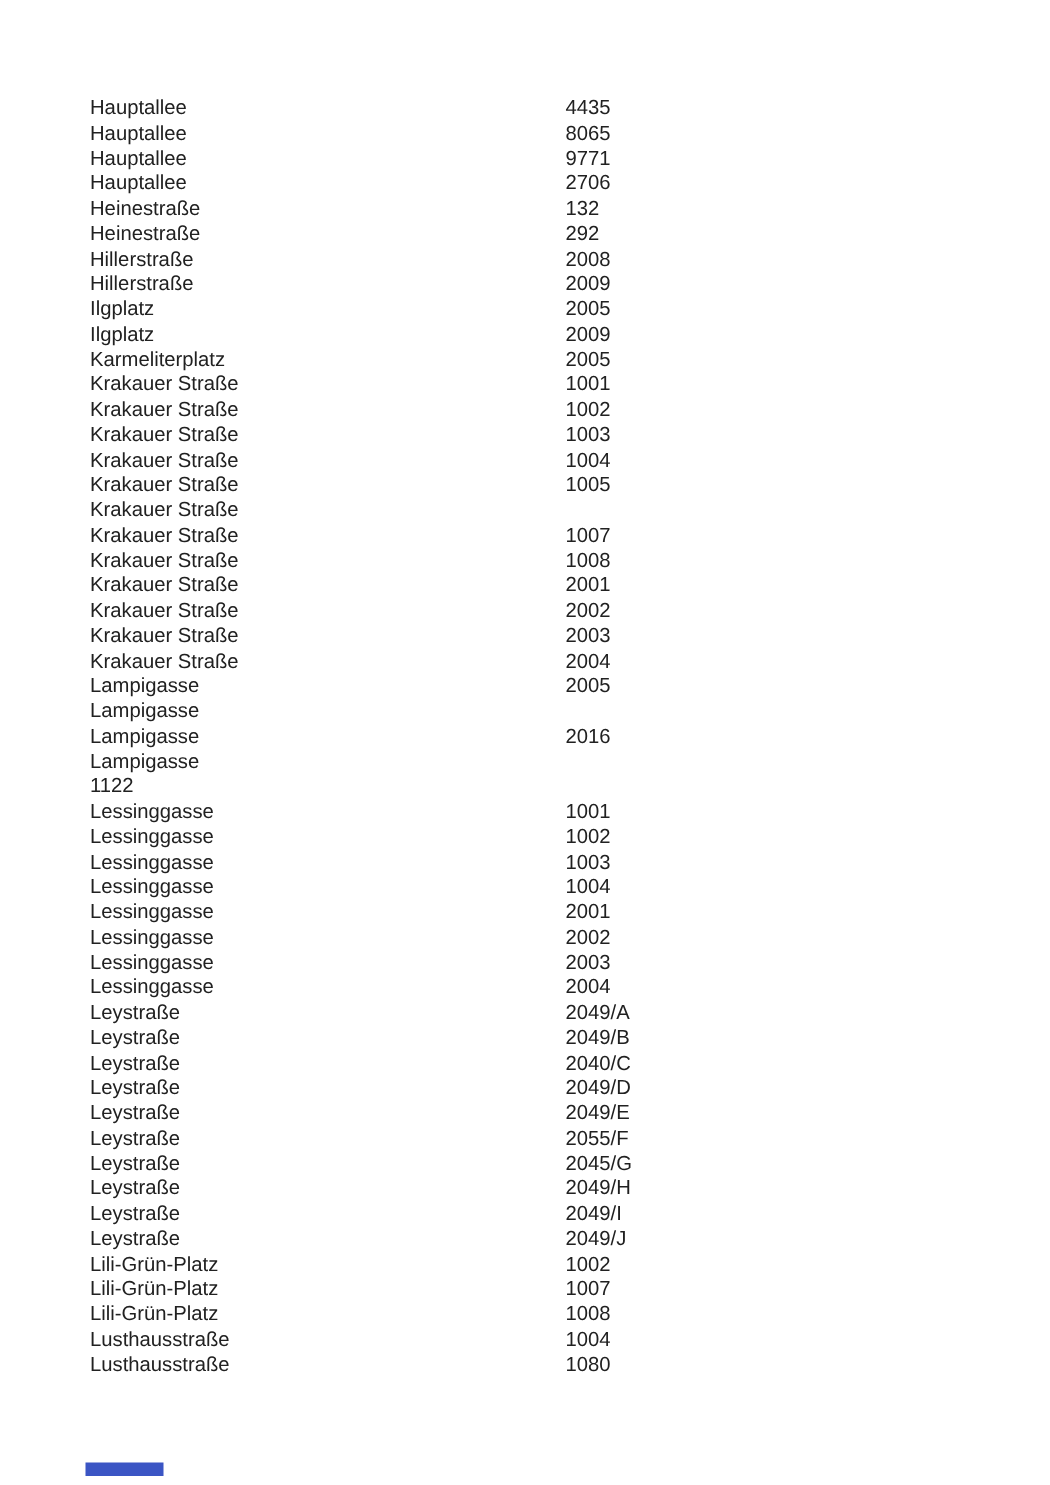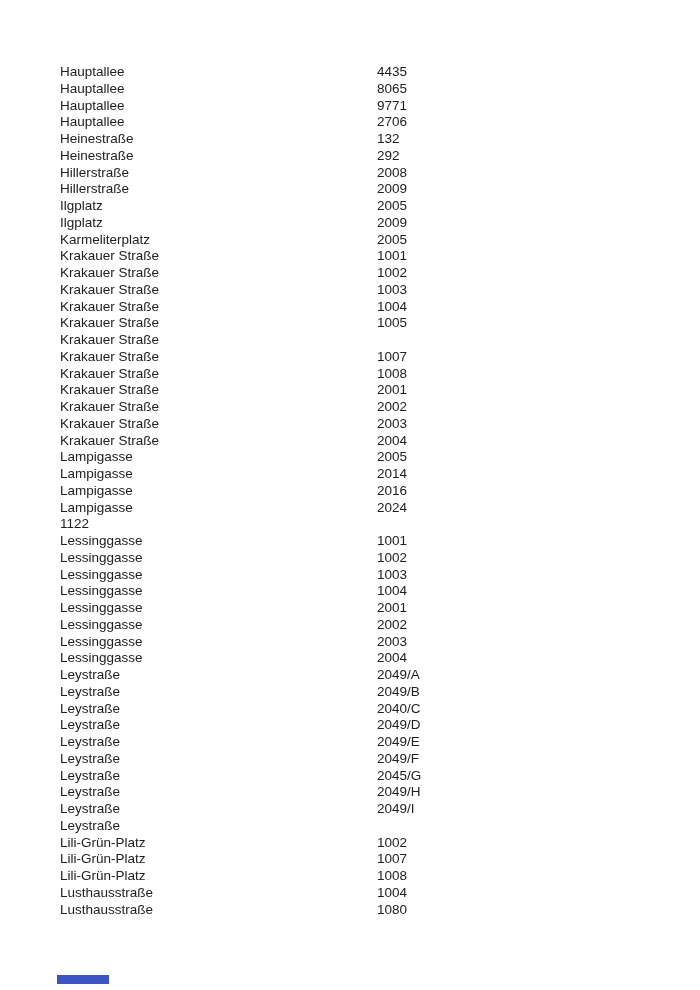--- a/index.html
+++ b/index.html
@@ -143,29 +143,27 @@
       <div class="row">
         <span class="street">Krakauer Straße</span>
         <span class="code">2004</span>
       </div>
       <div class="row">
         <span class="street">Lampigasse</span>
         <span class="code">2005</span>
       </div>
       <div class="row">
         <span class="street">Lampigasse</span>
-        <span class="code">2014</span>
       </div>
       <div class="row">
         <span class="street">Lampigasse</span>
         <span class="code">2016</span>
       </div>
       <div class="row">
         <span class="street">Lampigasse</span>
-        <span class="code">2024</span>
       </div>
       <div class="row">
         <span class="code">1122</span>
       </div>
       <div class="row">
         <span class="street">Lessinggasse</span>
         <span class="code">1001</span>
       </div>
       <div class="row">
         <span class="street">Lessinggasse</span>
@@ -210,36 +208,37 @@
       <div class="row">
         <span class="street">Leystraße</span>
         <span class="code">2049/D</span>
       </div>
       <div class="row">
         <span class="street">Leystraße</span>
         <span class="code">2049/E</span>
       </div>
       <div class="row">
         <span class="street">Leystraße</span>
-        <span class="code">2049/F</span>
+        <span class="code">2055/F</span>
       </div>
       <div class="row">
         <span class="street">Leystraße</span>
         <span class="code">2045/G</span>
       </div>
       <div class="row">
         <span class="street">Leystraße</span>
         <span class="code">2049/H</span>
       </div>
       <div class="row">
         <span class="street">Leystraße</span>
         <span class="code">2049/I</span>
       </div>
       <div class="row">
         <span class="street">Leystraße</span>
+        <span class="code">2049/J</span>
       </div>
       <div class="row">
         <span class="street">Lili-Grün-Platz</span>
         <span class="code">1002</span>
       </div>
       <div class="row">
         <span class="street">Lili-Grün-Platz</span>
         <span class="code">1007</span>
       </div>
       <div class="row">

